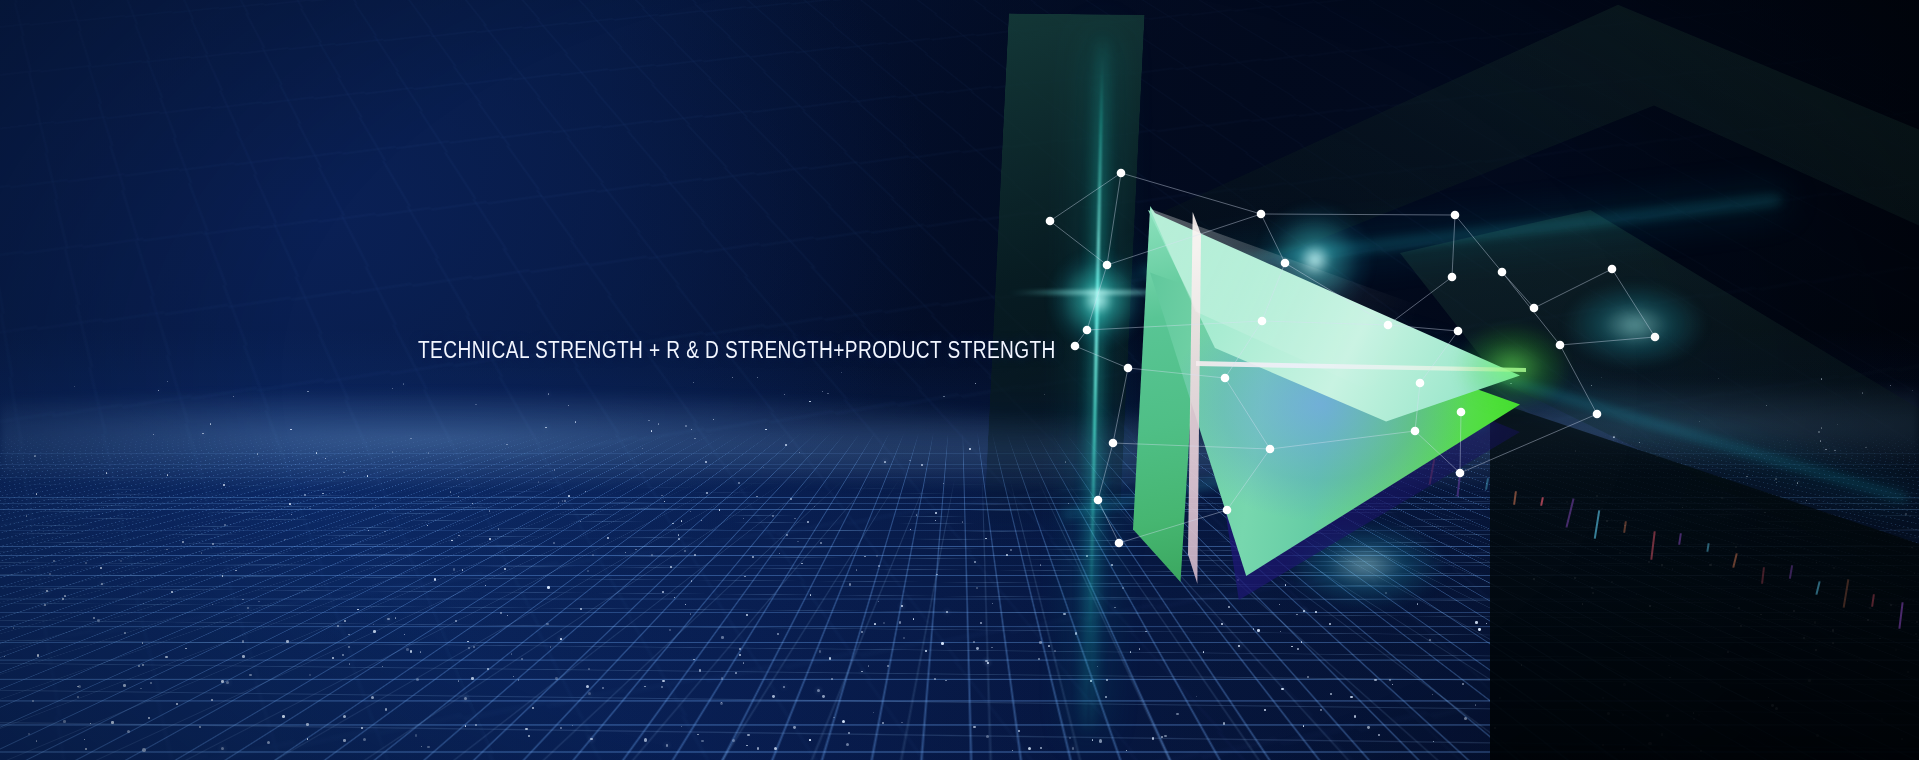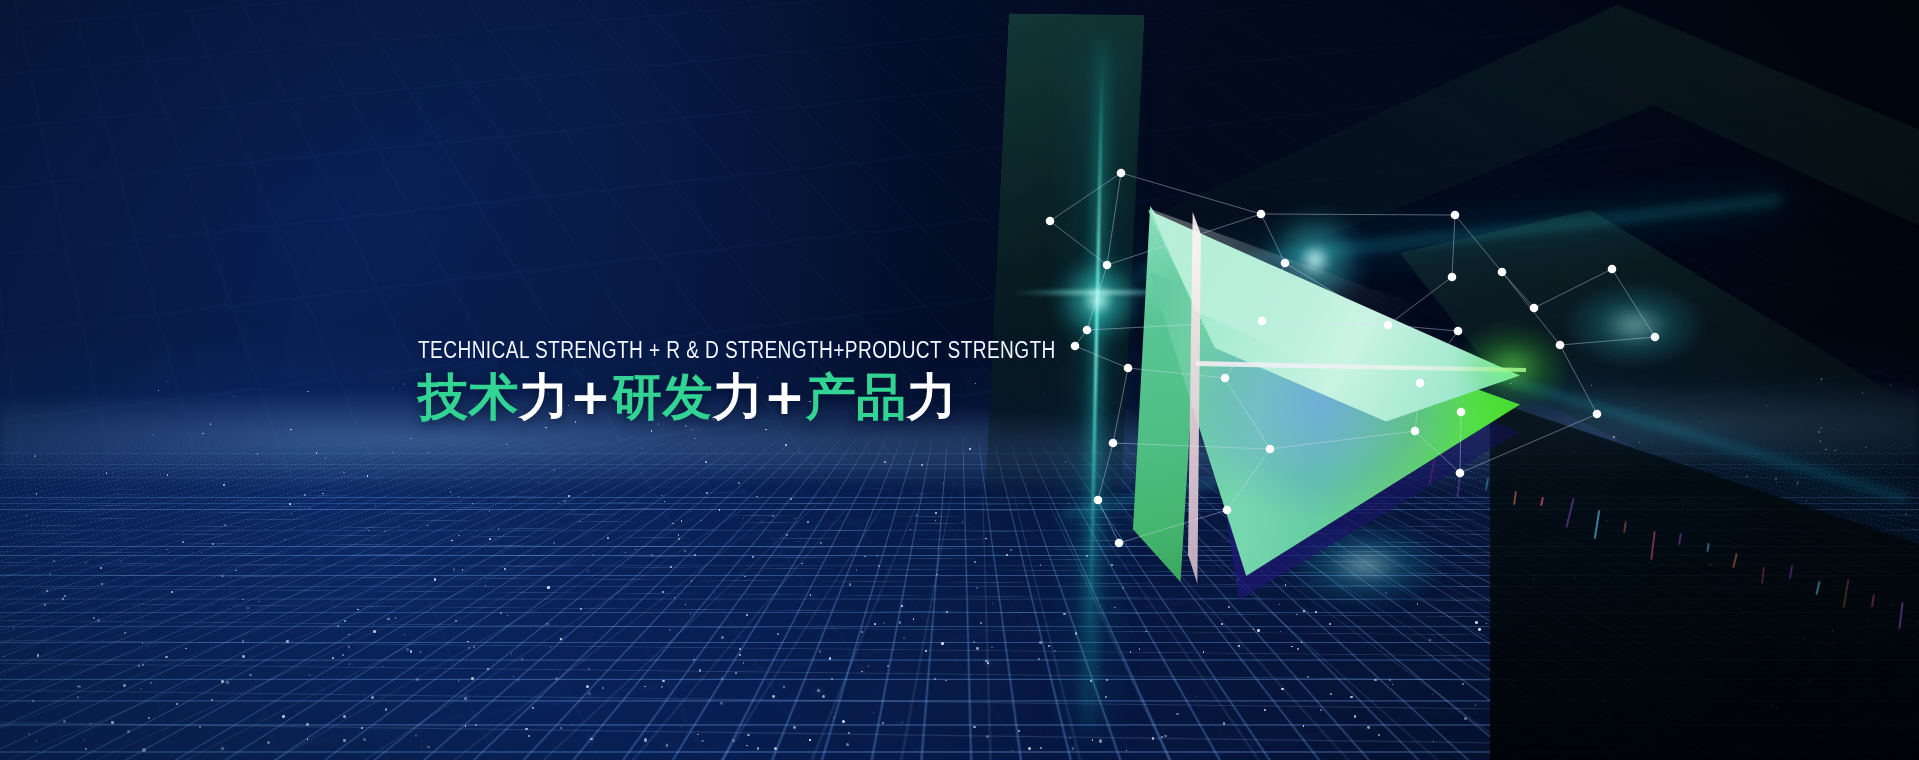--- a/index.html
+++ b/index.html
@@ -923,16 +923,15 @@
       <circle cx="1612" cy="269" r="4.3" fill="#ffffff"></circle>
       <circle cx="1655" cy="337" r="4.3" fill="#ffffff"></circle>
       <circle cx="1597" cy="414" r="4.3" fill="#ffffff"></circle>
       <circle cx="1452" cy="277" r="4.3" fill="#ffffff"></circle>
     </svg>
 
   <div class="layer" id="bg-vignette"></div>
 
   <div id="headline">
     <div id="subtitle-en">TECHNICAL STRENGTH + R &amp; D STRENGTH+PRODUCT STRENGTH</div>
-    <div id="title-cn"><span class="cn-green">技术</span><span class="cn-white">力</span><span class="cn-white">+</span><span class="cn-green">研发</span><span class="cn-white">力</span><span class="cn-white">+</span><span class="cn-green">产品</span><span class="cn-white">力</span></div>
   </div>
 
 </div>
 
 </body></html>

